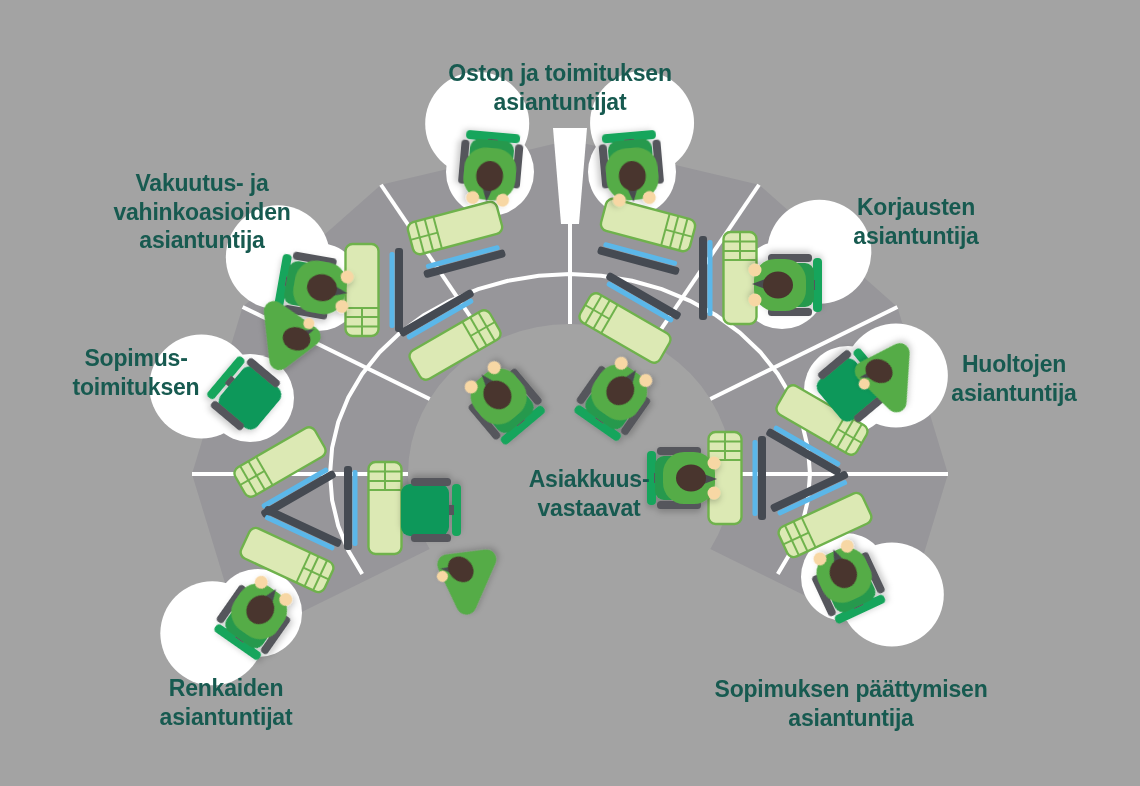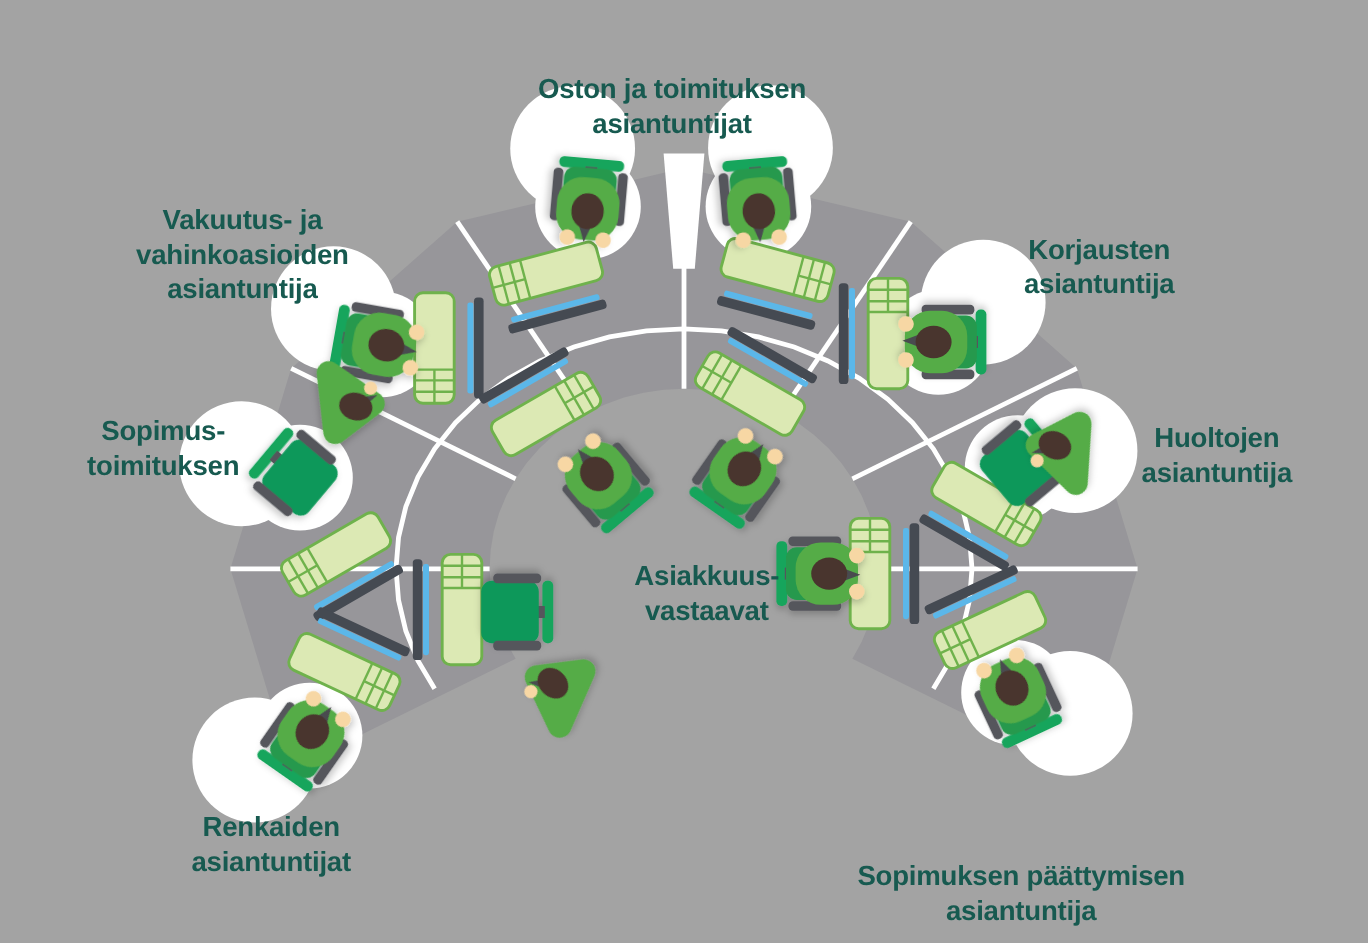--- a/index.html
+++ b/index.html
@@ -319,15 +319,15 @@
   <div class="role-label" style="left:916px;top:222px;">Korjausten
 asiantuntija</div>
   <div class="role-label" style="left:136px;top:373px;">Sopimus-
 toimituksen</div>
   <div class="role-label" style="left:1014px;top:379px;">Huoltojen
 asiantuntija</div>
   <div class="role-label" style="left:552px;top:494px;margin-left:37px;">Asiakkuus-
 vastaavat</div>
   <div class="role-label" style="left:226px;top:703px;">Renkaiden
 asiantuntijat</div>
-  <div class="role-label" style="left:851px;top:704px;margin-top:40px;">Sopimuksen päättymisen
+  <div class="role-label" style="left:851px;top:704px;">Sopimuksen päättymisen
 asiantuntija</div>
 </div>
 
 </body></html>

